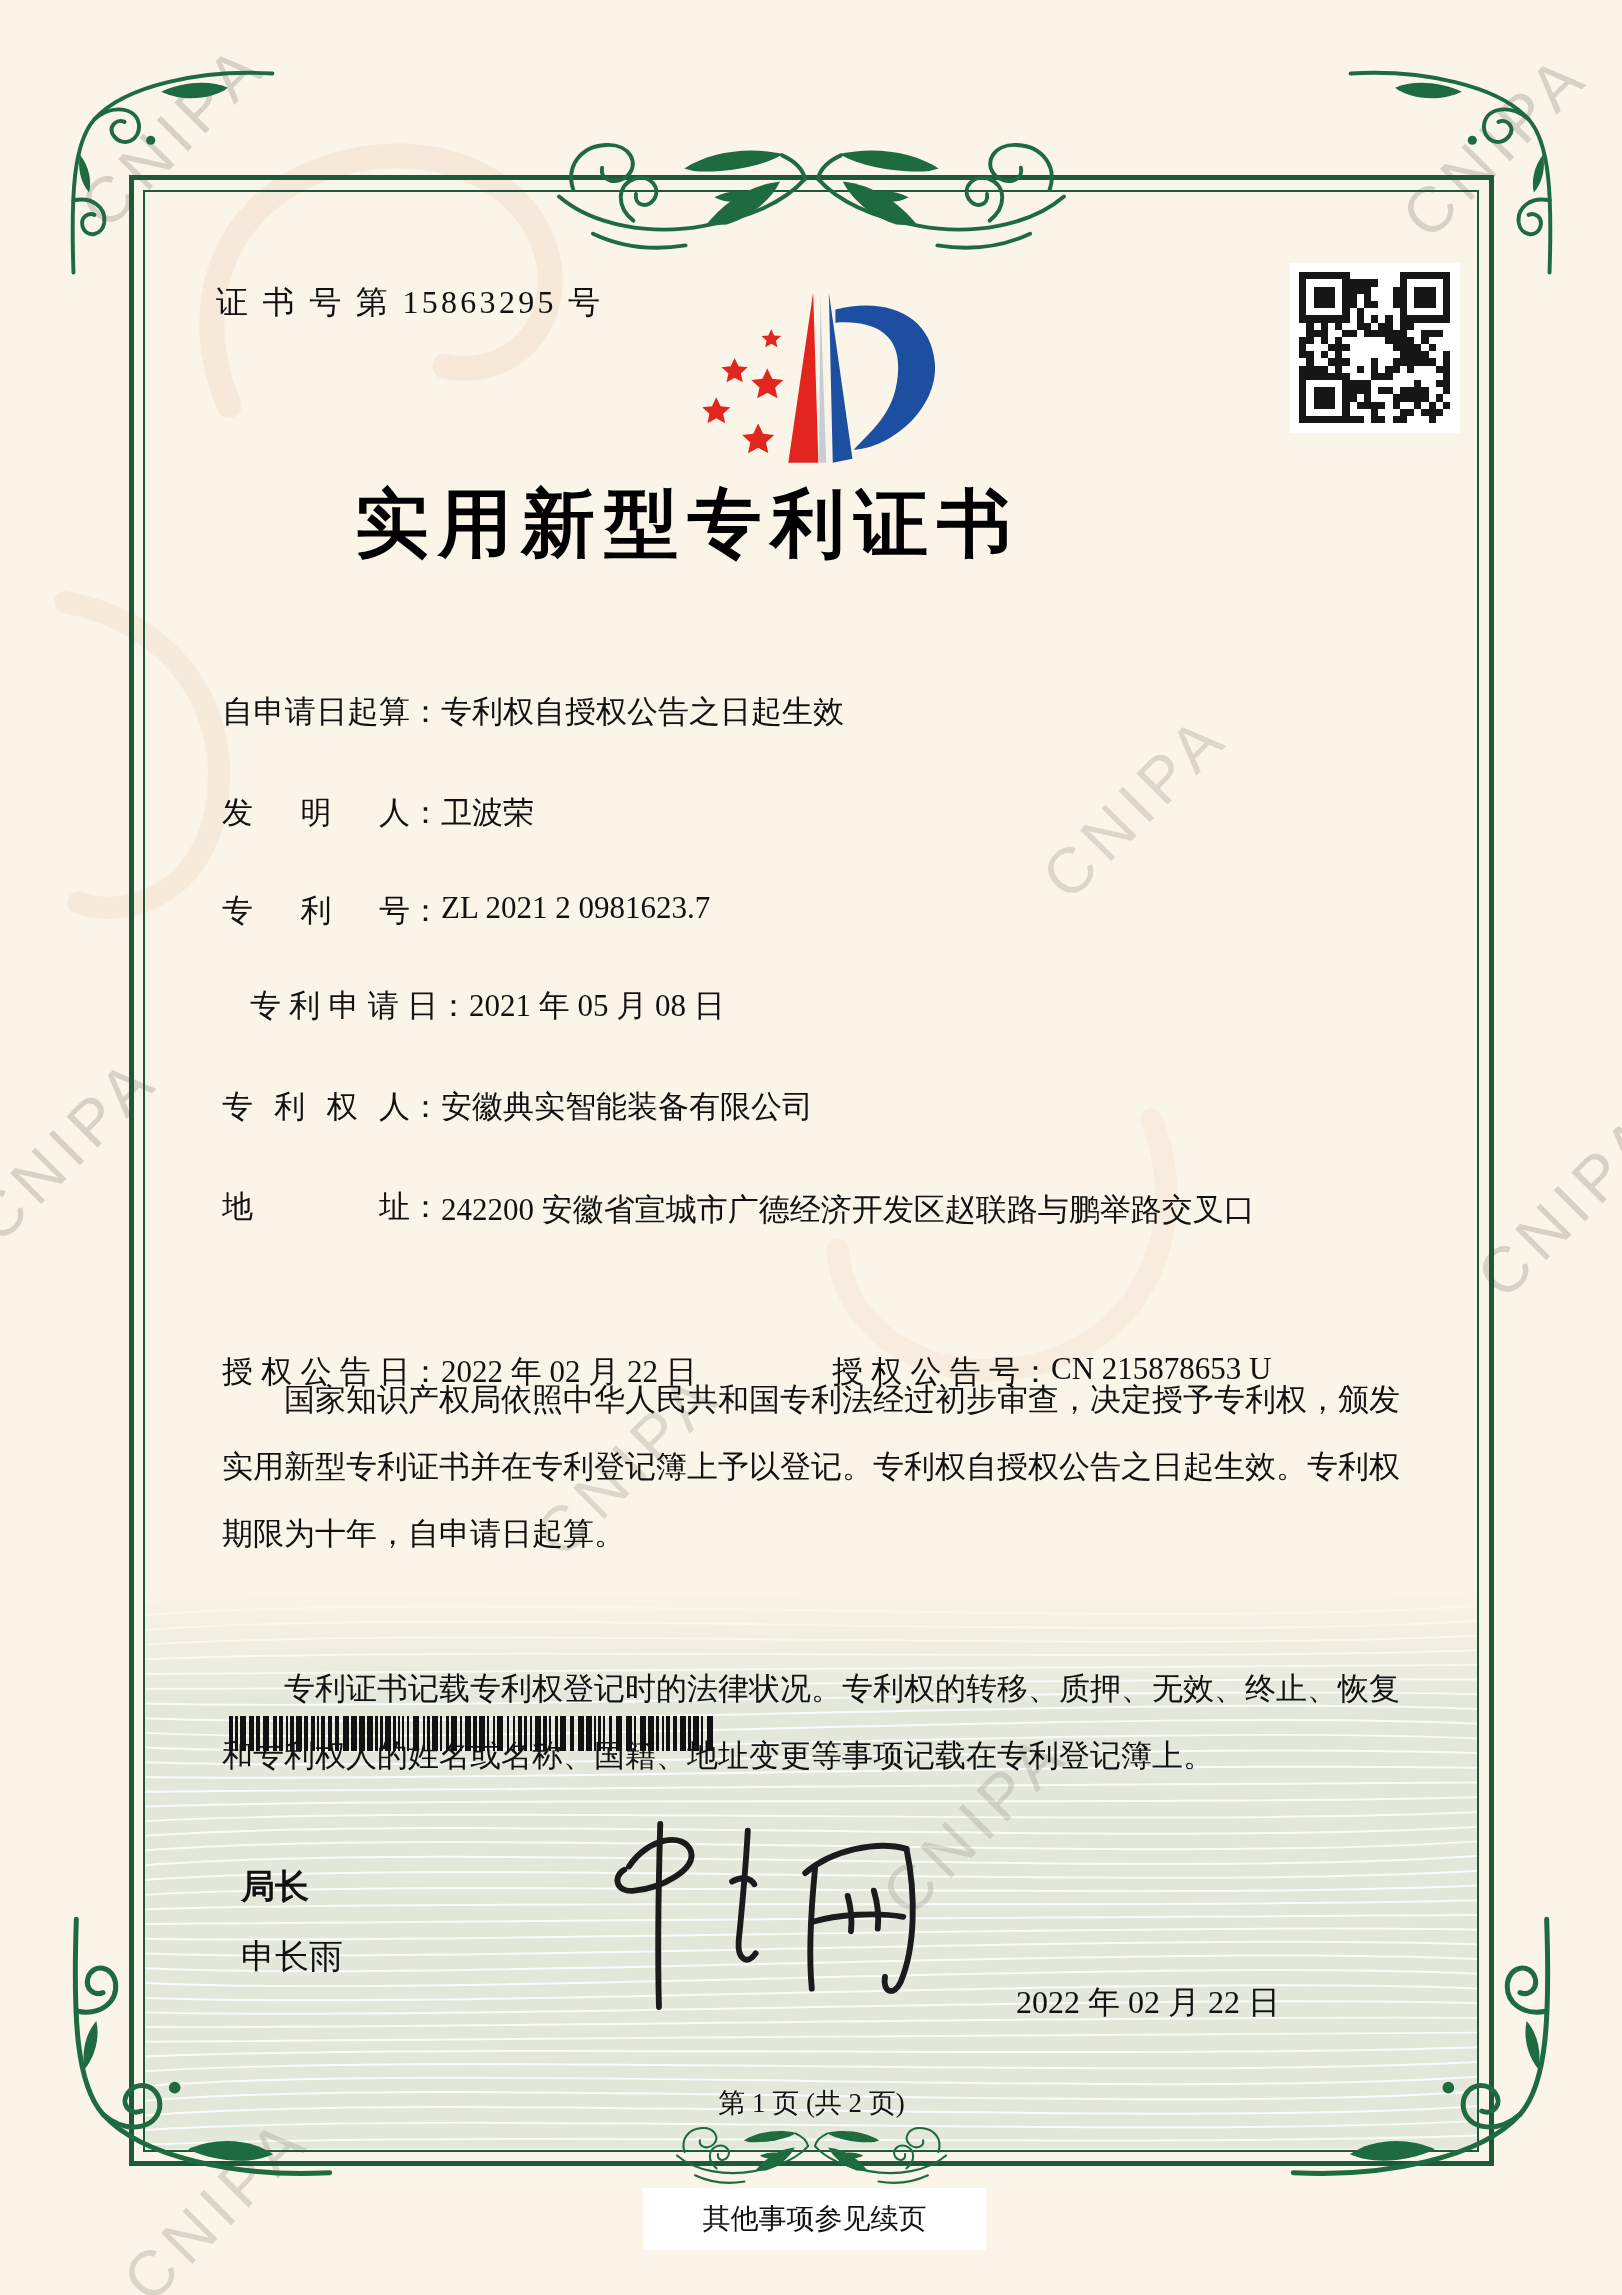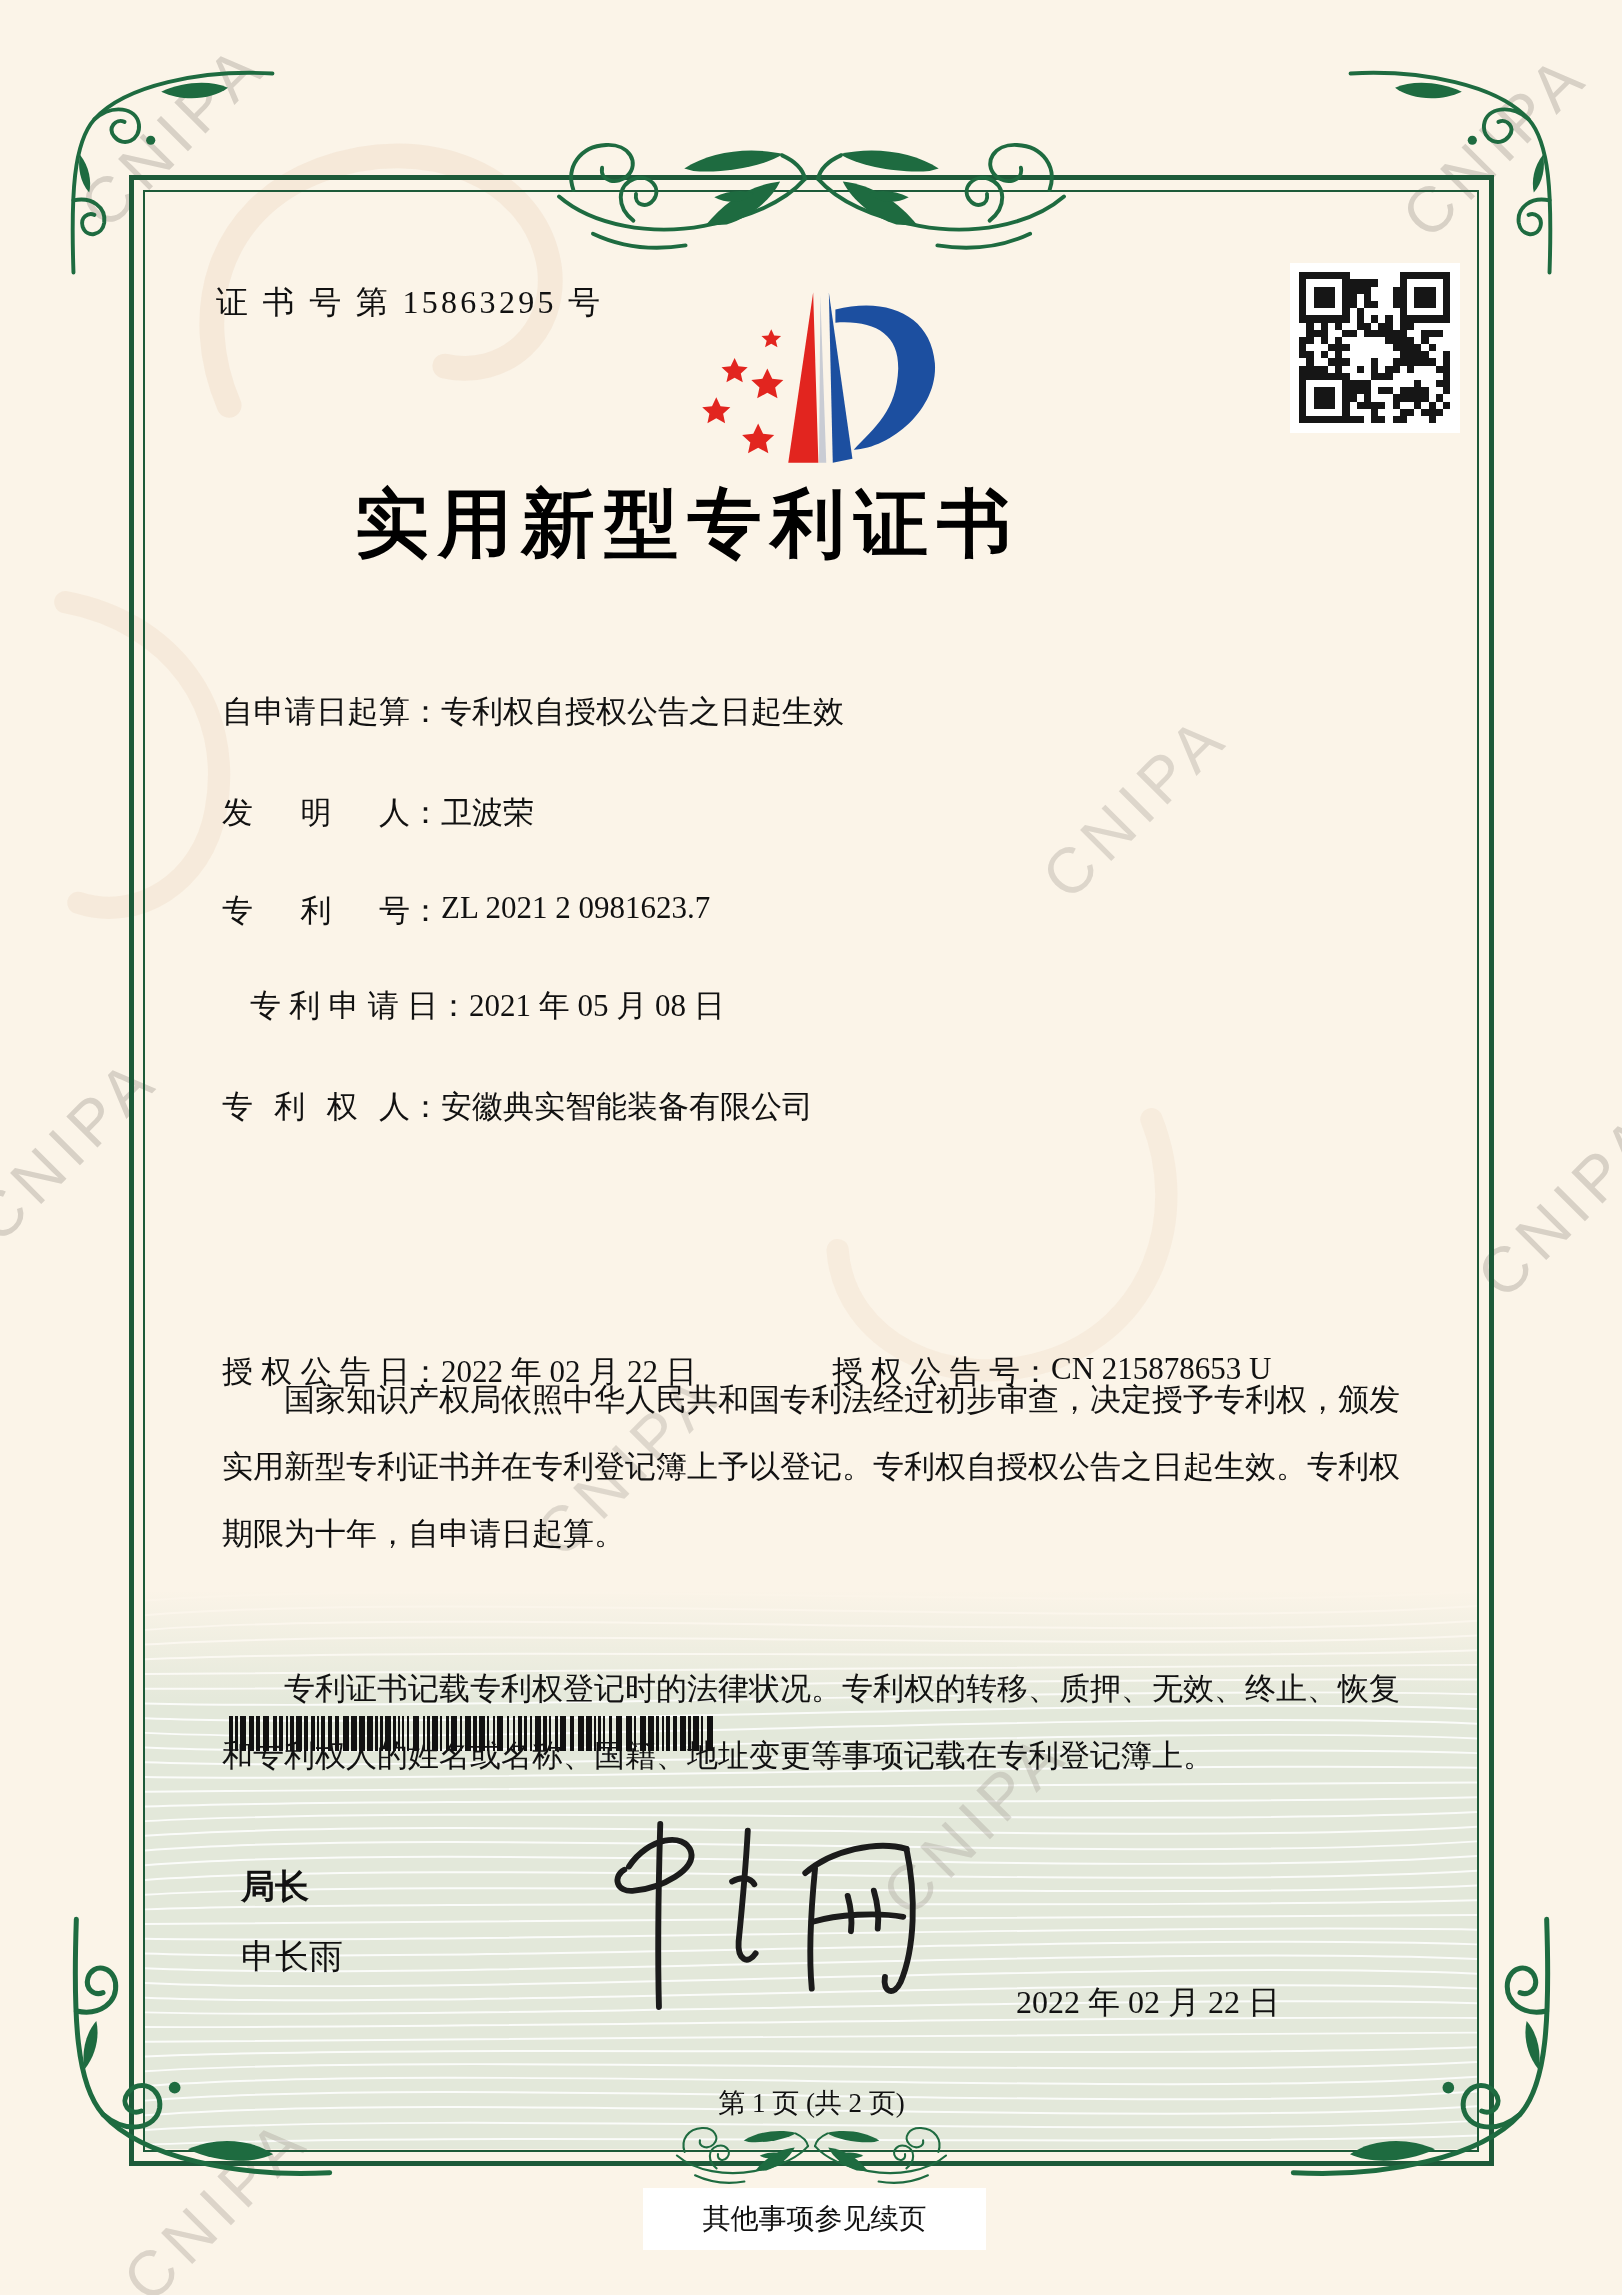--- a/index.html
+++ b/index.html
@@ -634,20 +634,23 @@
   </div>
   <div class="row" style="top:890px;">
     <span class="lbl">专利号</span><span class="col">：</span><span class="val">ZL 2021 2 0981623.7</span>
   </div>
   <div class="row" style="top:985px;margin-left:28px;">
     <span class="lbl">专利申请日</span><span class="col">：</span><span class="val">2021 年 05 月 08 日</span>
   </div>
   <div class="row" style="top:1086px;">
     <span class="lbl">专利权人</span><span class="col">：</span><span class="val">安徽典实智能装备有限公司</span>
   </div>
+  <div class="row wrap" style="top:1186px;">
+    <span class="lbl">地址</span><span class="col">：</span><span class="val">242200 安徽省宣城市广德经济开发区赵联路与鹏举路交叉口</span>
+  </div>
   <div class="row" style="top:1323px;margin-top:28px;">
     <span class="lbl">授权公告日</span><span class="col">：</span><span class="val">2022 年 02 月 22 日</span>
     <span style="position:absolute;left:610px;top:0;white-space:nowrap;">
       <span class="lbl">授权公告号</span><span class="col">：</span><span class="val">CN 215878653 U</span>
     </span>
   </div>
 
   <p class="para" style="top:1366px;">国家知识产权局依照中华人民共和国专利法经过初步审查，决定授予专利权，颁发实用新型专利证书并在专利登记簿上予以登记。专利权自授权公告之日起生效。专利权期限为十年，自申请日起算。</p>
   <p class="para" style="top:1655px;">专利证书记载专利权登记时的法律状况。专利权的转移、质押、无效、终止、恢复和专利权人的姓名或名称、国籍、地址变更等事项记载在专利登记簿上。</p>
 

